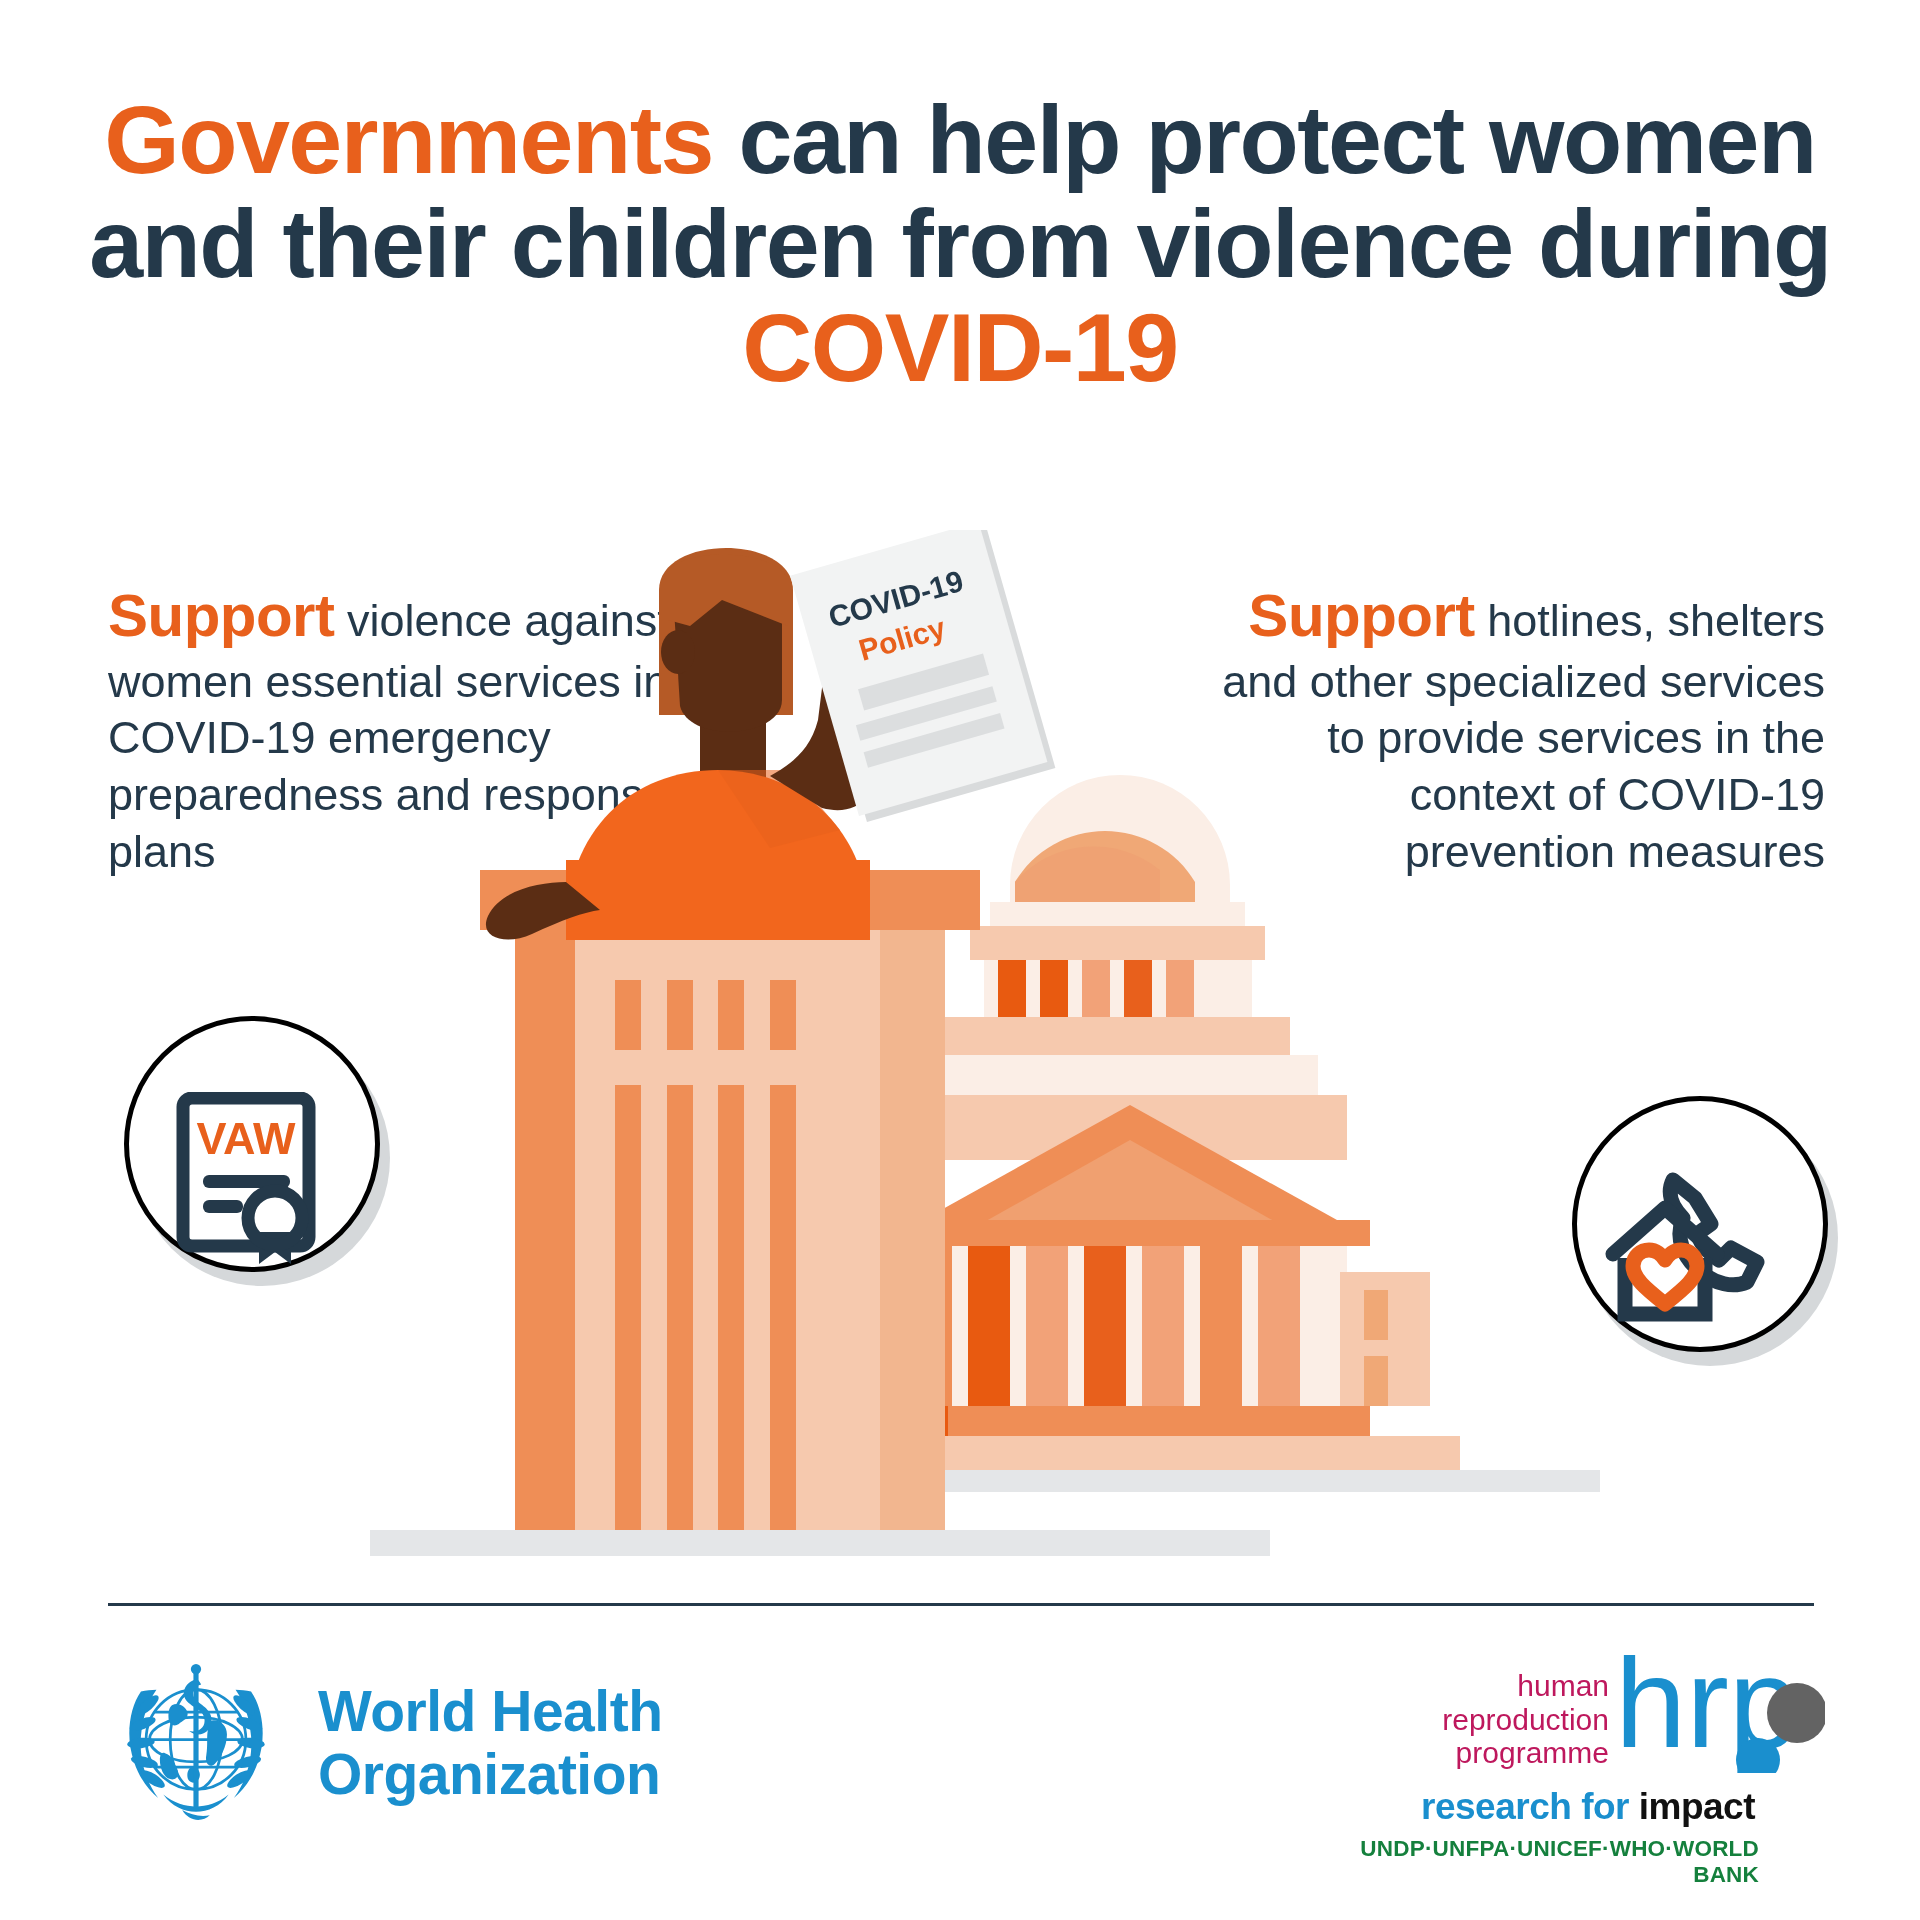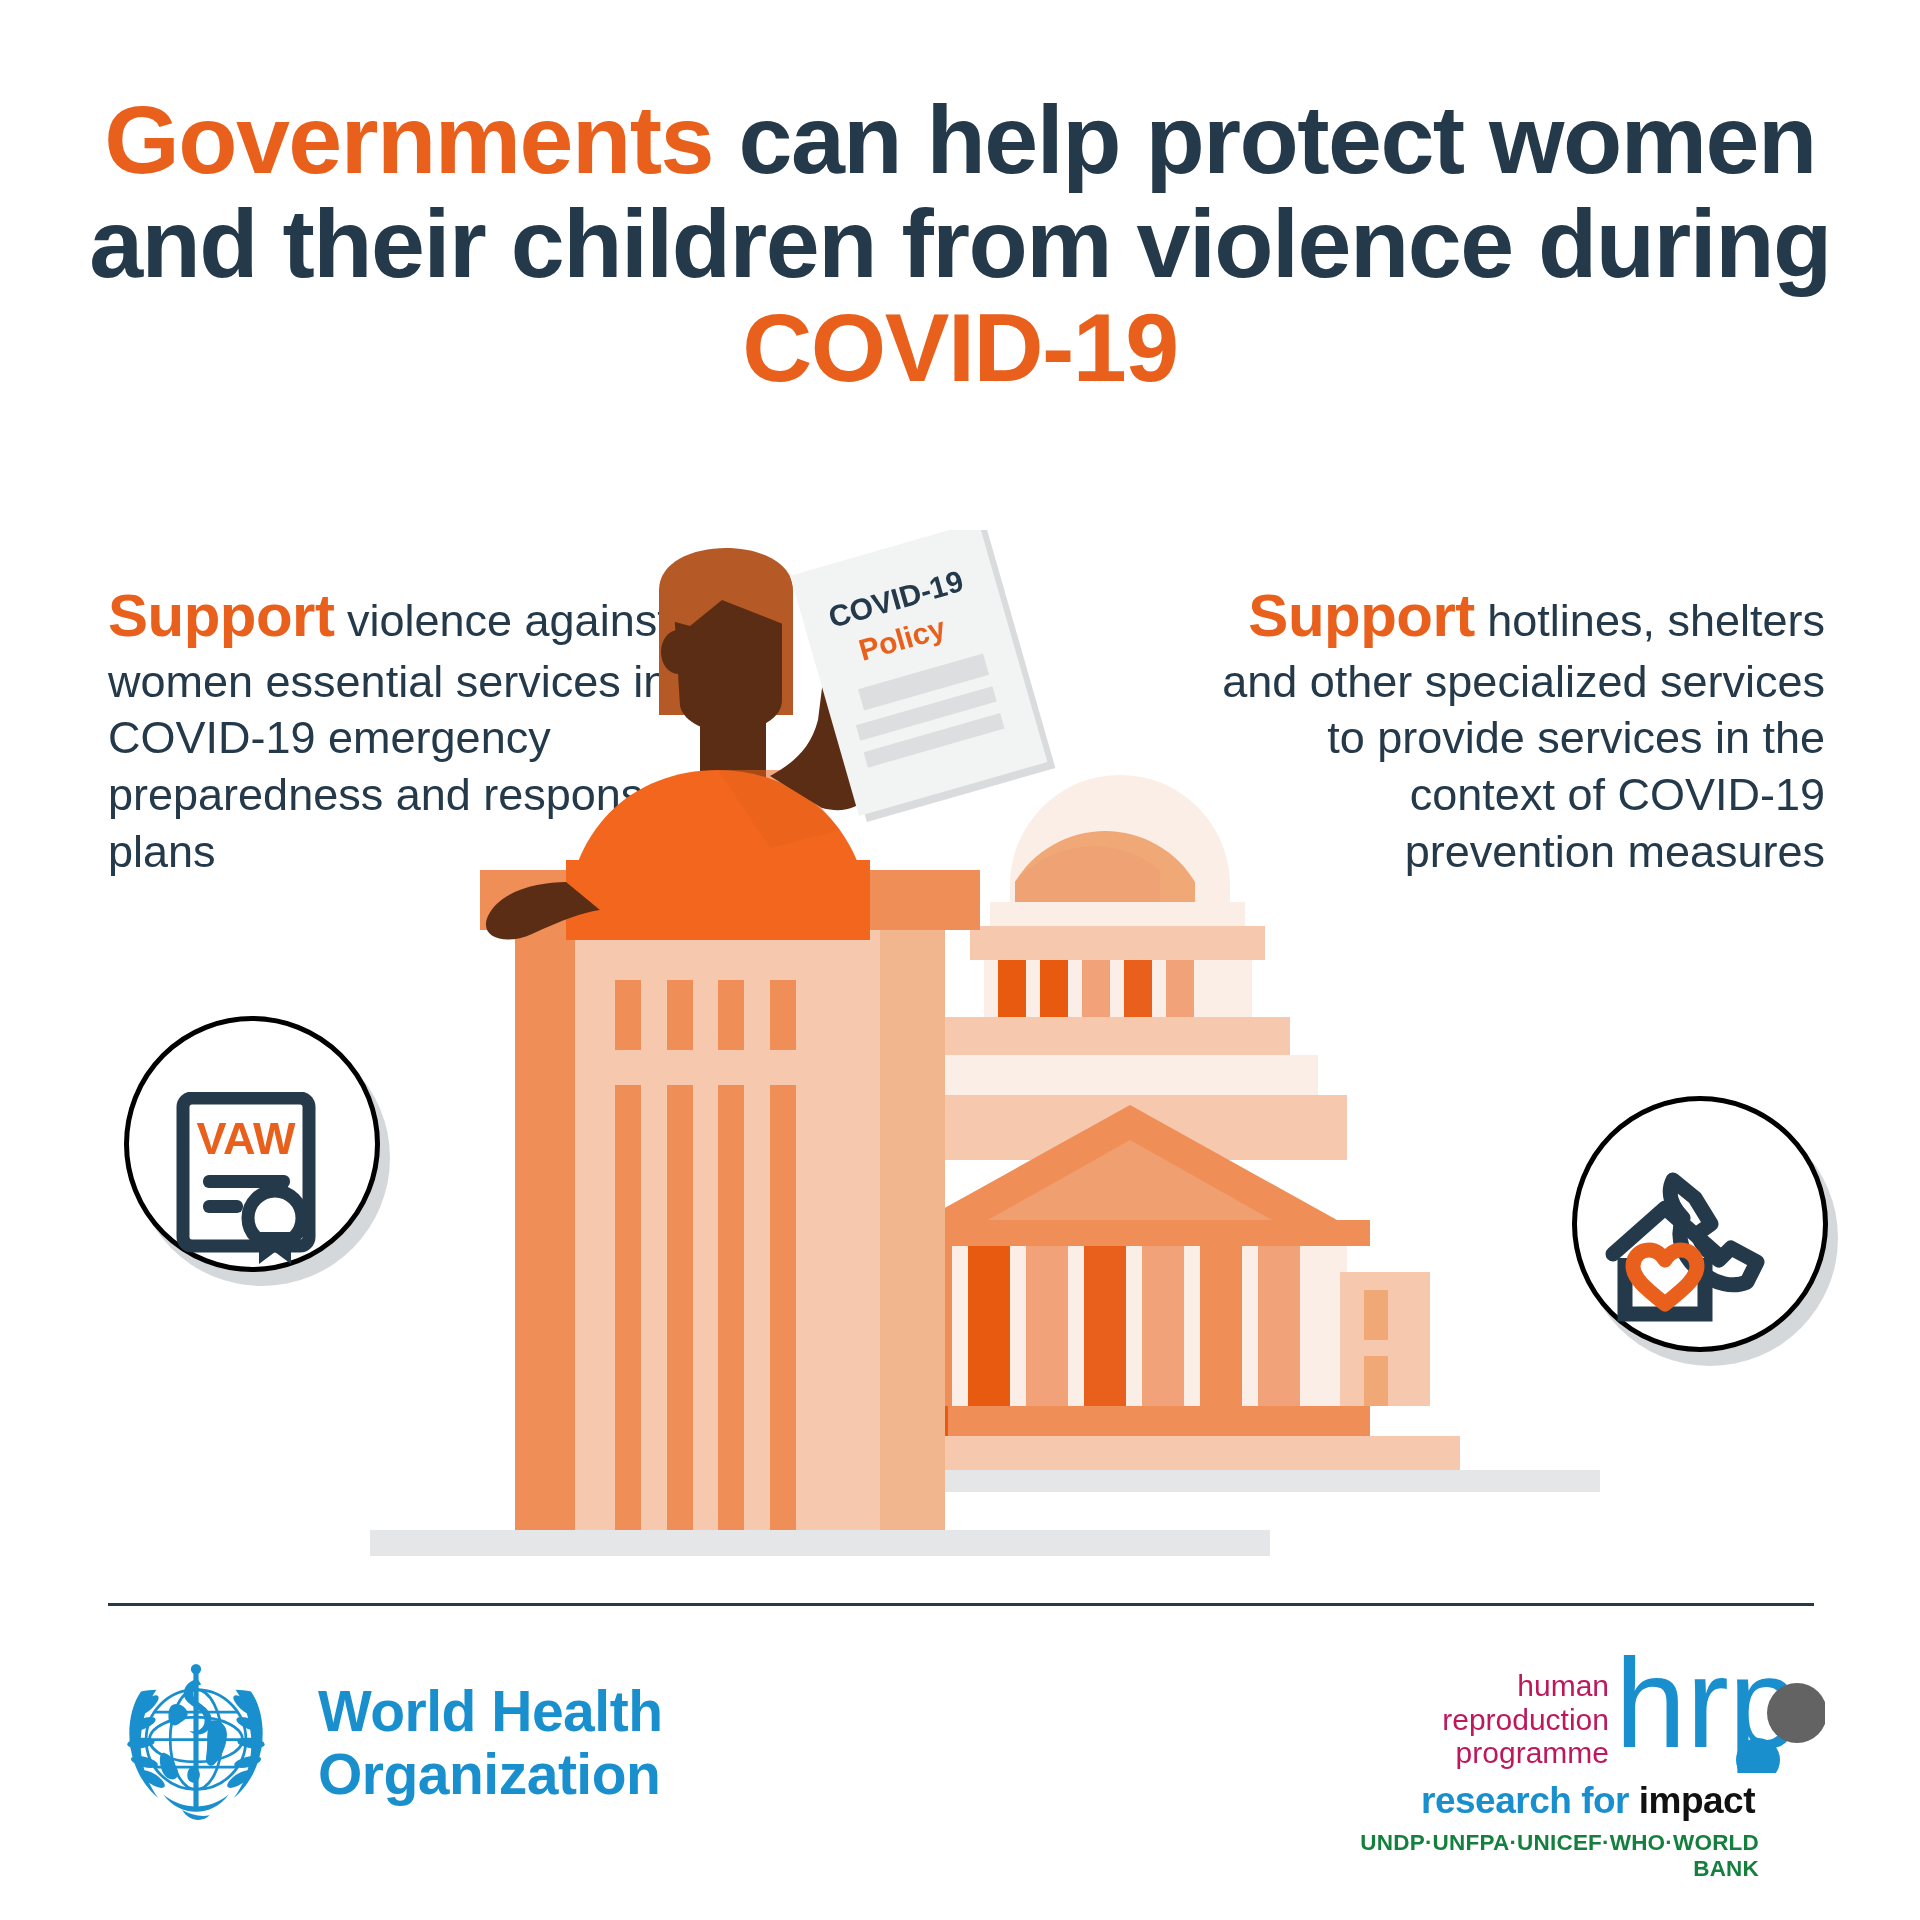--- a/index.html
+++ b/index.html
@@ -87,21 +87,21 @@
     font-size:30px;
     line-height:1.12;
     padding-top:14px;
     font-weight:400;
   }
   .hrp-mark { position:relative; width:210px; height:110px; margin-left:6px; }
   .hrp-tagline {
     text-align:right;
     font-size:37px;
     font-weight:bold;
-    margin-top:10px;
+    margin-top:16px;
     letter-spacing:-0.5px;
     padding-right:70px;
   }
   .hrp-tag-blue { color:#1a8fce; }
   .hrp-tag-black { color:#111111; }
   .hrp-partners {
     text-align:right;
     font-size:22.5px;
     color:#15803d;
     letter-spacing:0.2px;

